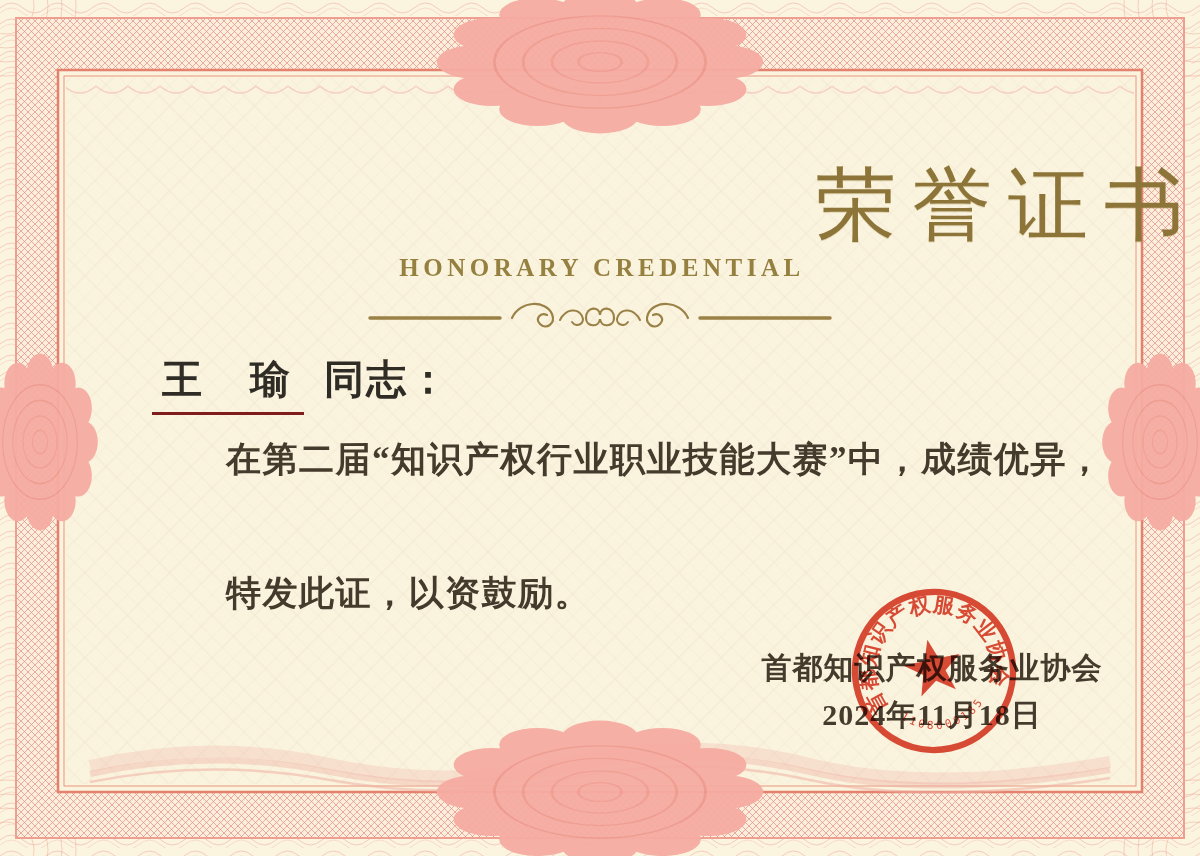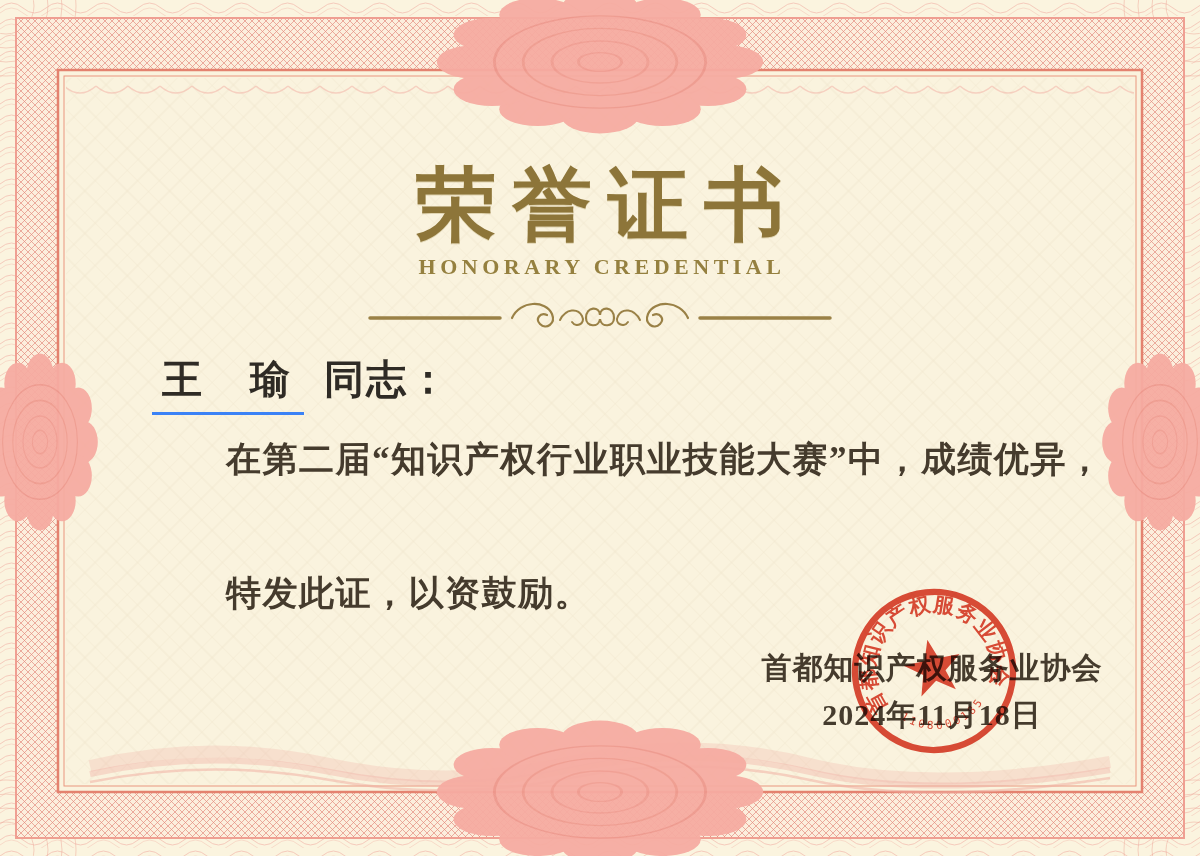--- a/index.html
+++ b/index.html
@@ -4,36 +4,36 @@
 <style>
   html,body{margin:0;padding:0;background:#d8d4c8;}
   .cert{
     position:relative; width:1200px; height:856px; overflow:hidden;
     background:#fbf4df;
     font-family:"Liberation Serif","DejaVu Serif",serif;
   }
   .decor{position:absolute;left:0;top:0;width:1200px;height:856px;}
   .abs{position:absolute;}
   .title{
-    top:152px;left:0;width:1200px;text-align:center;
-    font-size:80px;font-weight:bold;letter-spacing:16px;text-indent:16px;
+    top:152px;left:0;width:1200px;text-align:right;
+    font-size:80px;font-weight:normal;letter-spacing:16px;text-indent:16px;
     color:#8d7539;text-shadow:0 1px 0 rgba(176,154,94,.35);
   }
   .subtitle{
     top:254px;left:0;width:1200px;text-align:center;
-    font-size:22px;font-weight:600;letter-spacing:4.5px;text-indent:4px;
+    font-size:25px;font-weight:600;letter-spacing:4.5px;text-indent:4px;
     color:#95803f;
   }
   .flourish{top:296px;left:360px;width:480px;height:44px;}
   .name-line{
     top:352px;left:152px;font-size:40px;color:#2f2b25;font-weight:600;
   }
   .name{
     display:inline-block;min-width:118px;text-align:center;
-    padding:0 10px 5px 10px;border-bottom:3px solid #3b82f6;
+    padding:0 10px 5px 10px;border-bottom:3px solid #7f1d1d;
     letter-spacing:4px;
   }
   .honorific{margin-left:20px;letter-spacing:2px;}
   .body-line{
     font-size:35px;font-weight:700;color:#453b2d;letter-spacing:1.5px;
     white-space:nowrap;
   }
   .l1{top:436px;left:226px;}
   .l2{top:490px;left:142px;}
   .l3{top:570px;left:226px;}

